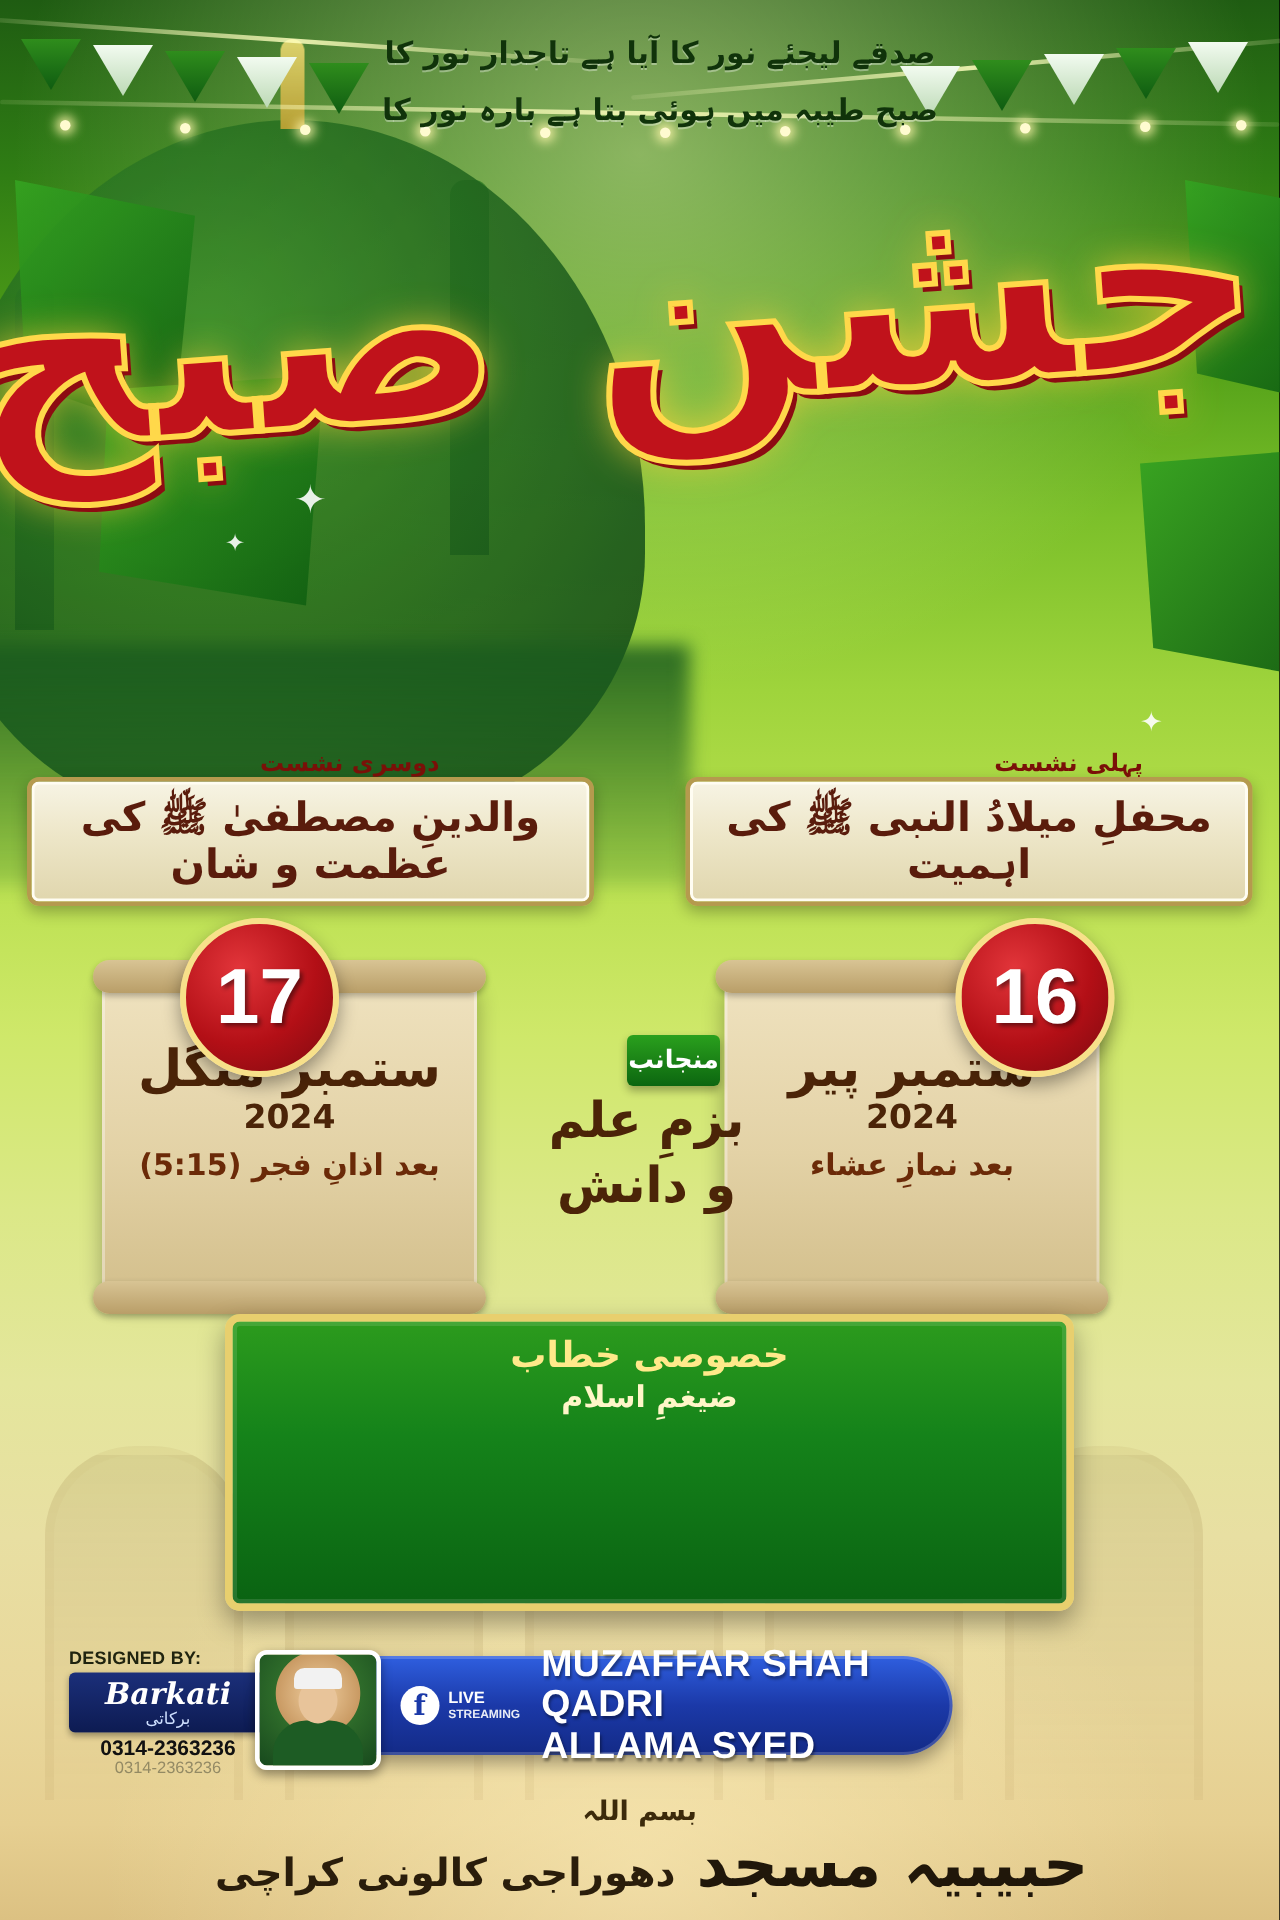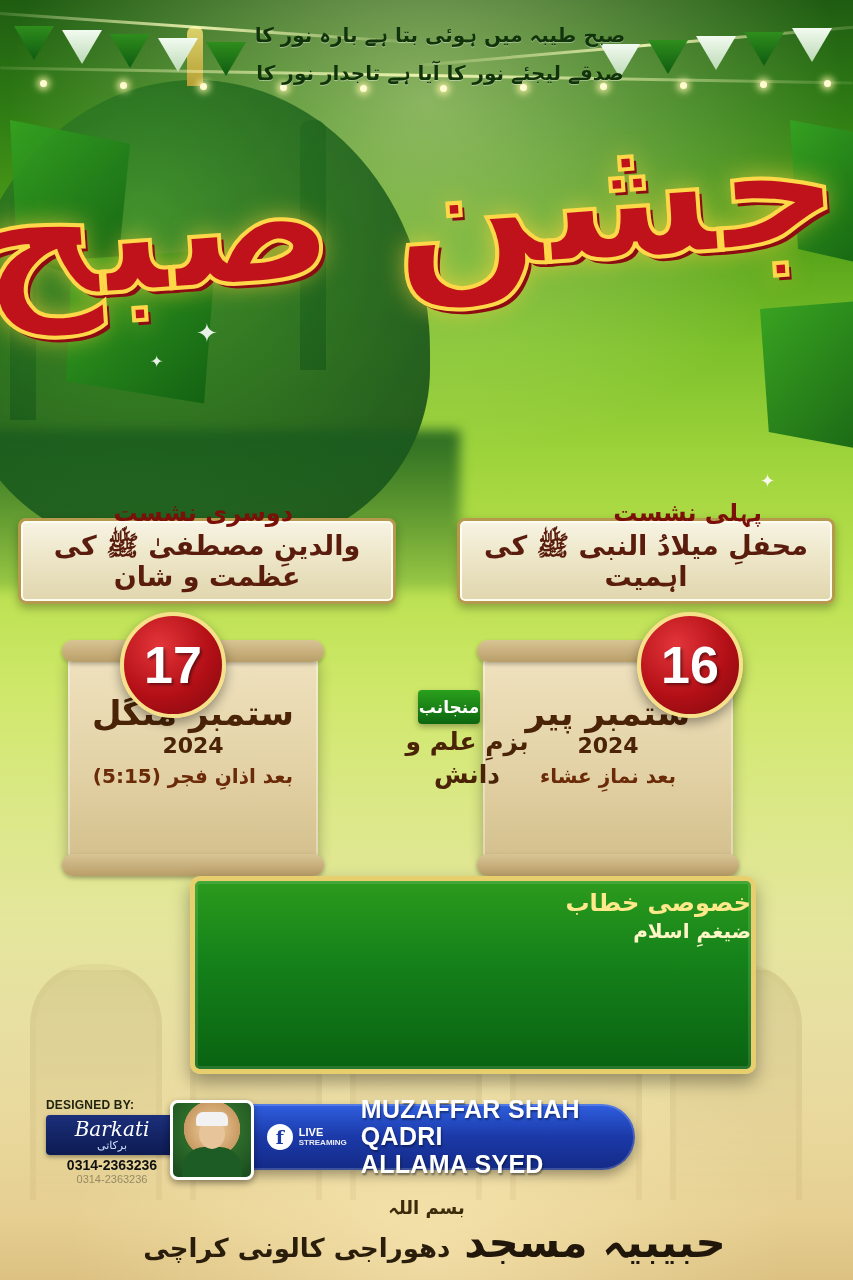--- a/index.html
+++ b/index.html
@@ -141,21 +141,21 @@
   }
   .session.right{right:18px;}
   .session.left{left:18px;}
   .session .txt{
     font-family:"DejaVu Sans", sans-serif;
     font-size:27px;font-weight:bold;color:#5a1c0c;
     text-align:center;line-height:1.15;padding:0 8px;
   }
   .session-tag{
     position:absolute;top:-22px;font-family:"DejaVu Sans", sans-serif;
-    font-size:24px;font-weight:bold;color:#7a1008;direction:rtl;
+    font-size:16px;font-weight:bold;color:#7a1008;direction:rtl;
   }
   .session.right .session-tag{right:70px;}
   .session.left .session-tag{right:100px;}
 
   
   .scroll{
     position:absolute;top:652px;width:250px;height:212px;
     background:linear-gradient(180deg,#efe2bf 0%,#e3d2a6 55%,#d3bf8c 100%);
     border-radius:10px;
     box-shadow:0 6px 14px rgba(0,0,0,.3), inset 0 0 0 2px rgba(255,255,255,.35);
@@ -194,33 +194,33 @@
   .daybadge.left{left:120px;}
 
   .mid-tag{
     position:absolute;top:690px;left:418px;width:62px;height:34px;
     background:linear-gradient(180deg,#2aa01d,#0c6610);
     border-radius:4px;display:flex;align-items:center;justify-content:center;
     color:#fff;font-family:"DejaVu Sans",sans-serif;font-size:17px;font-weight:bold;
     box-shadow:0 3px 6px rgba(0,0,0,.3);
   }
   .mid-text{
-    position:absolute;top:726px;left:392px;width:150px;text-align:center;
+    position:absolute;top:726px;left:356px;width:150px;text-align:center;
     font-family:"DejaVu Sans",sans-serif;color:#4b2408;
-    font-size:25px;font-weight:bold;line-height:1.3;direction:rtl;
+    font-size:33px;font-weight:bold;line-height:1.3;direction:rtl;
   }
 
   
   .speaker-panel{
     position:absolute;top:876px;left:150px;width:556px;height:188px;
     background:linear-gradient(180deg,#2c9b1d 0%,#15831a 40%,#0a6312 100%);
     border:5px solid #e8cf6e;
     border-radius:10px;
     box-shadow:0 8px 18px rgba(0,0,0,.35), inset 0 0 0 3px rgba(255,255,255,.12);
-    direction:rtl;text-align:right;margin-left:40px;
+    direction:rtl;text-align:center;
   }
   .sp-tag{
     font-family:"DejaVu Sans",sans-serif;color:#ffe98a;
     font-size:24px;font-weight:bold;margin-top:8px;
   }
   .sp-sub{
     font-family:"DejaVu Sans",sans-serif;color:#fff6c8;
     font-size:20px;font-weight:bold;margin-top:2px;
   }
   .sp-name{
@@ -237,21 +237,21 @@
     font-family:"Liberation Sans",sans-serif;font-size:12px;font-weight:bold;
     color:#20240f;letter-spacing:.2px;
   }
   .designer-card{
     margin-top:3px;background:linear-gradient(180deg,#1b2f7a,#0d1b52);
     border-radius:4px;padding:4px 0 3px;text-align:center;
     box-shadow:0 2px 4px rgba(0,0,0,.35);
   }
   .designer-name{
     font-family:"DejaVu Serif",serif;font-style:italic;
-    color:#ffffff;font-size:20px;font-weight:normal;line-height:1;
+    color:#ffffff;font-size:20px;font-weight:bold;line-height:1;
   }
   .designer-ar{
     font-family:Liberation Serif, serif;color:#cfe0ff;font-size:11px;
   }
   .designer-phone{
     font-family:"Liberation Sans",sans-serif;font-size:14px;font-weight:bold;
     color:#111;text-align:center;margin-top:2px;
   }
   .designer-phone2{
     font-family:"Liberation Sans",sans-serif;font-size:11px;
@@ -373,22 +373,22 @@
   <div class="bigflag bf1"></div>
   <div class="bigflag bf2"></div>
   <div class="bigflag bf3"></div>
   <div class="bigflag bf4"></div>
 
   <div class="spark" style="left:196px;top:318px;font-size:26px;">✦</div>
   <div class="spark" style="left:150px;top:352px;font-size:16px;">✦</div>
   <div class="spark" style="left:760px;top:470px;font-size:18px;">✦</div>
 
   <div class="couplet">
+    <div>صدقے لیجئے نور کا آیا ہے تاجدار نور کا</div>
     <div>صبح طیبہ میں ہوئی بتا ہے بارہ نور کا</div>
-    <div>صدقے لیجئے نور کا آیا ہے تاجدار نور کا</div>
   </div>
 
   <div class="title-wrap">
     <div class="title-main">جشن صبح بہاراں</div>
   </div>
 
   <div class="session right">
     <div class="session-tag">پہلی نشست</div>
     <div class="txt">محفلِ میلادُ النبی ﷺ کی اہمیت</div>
   </div>

